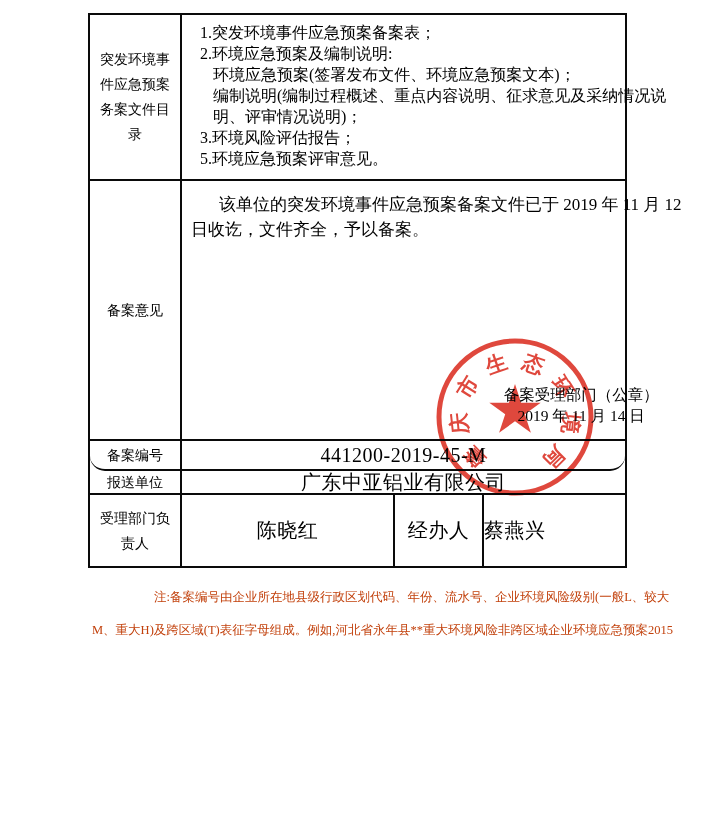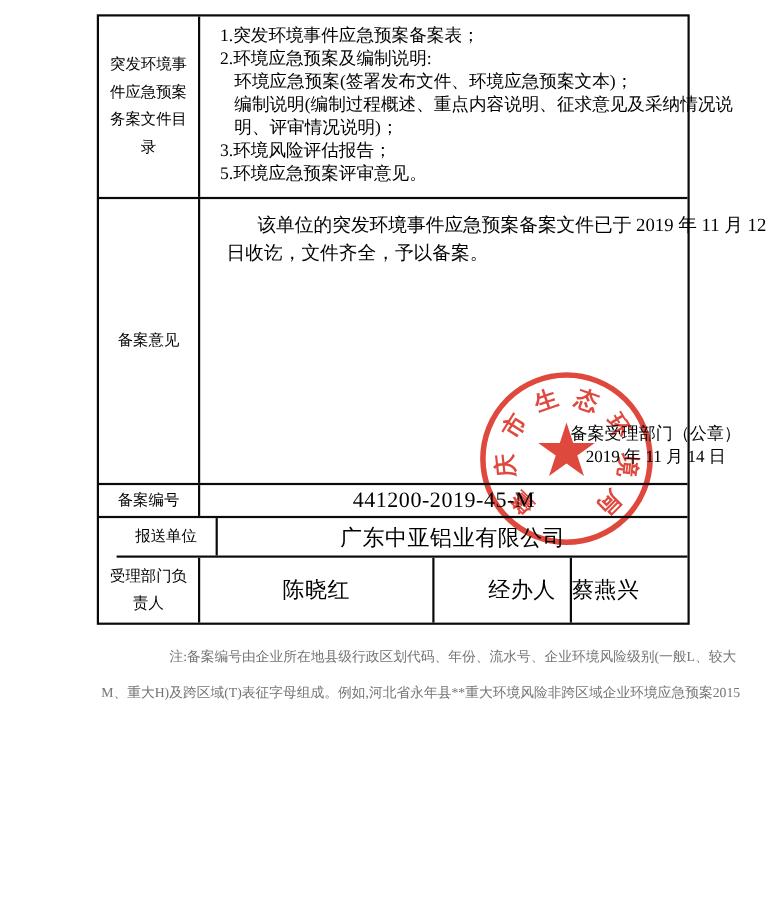--- a/index.html
+++ b/index.html
@@ -13,22 +13,22 @@
   
   .doc-table {
     position:absolute; left:88px; top:13px; width:539px; height:555px;
     border:2px solid #0a0a0a; display:flex; flex-direction:column;
     background:transparent;
   }
   .t-row { display:flex; border-bottom:2px solid #0a0a0a; }
   .t-row:last-child { border-bottom:none; }
   .row-directory { height:166px; }
   .row-opinion   { height:260px; }
-  .row-number    { height:30px; }
-  .row-unit      { height:36px;margin-left:16px; }
+  .row-number    { height:30px;border-radius:15px; }
+  .row-unit      { height:24px; }
   .row-person    { flex:1; }
 
   .t-cell { border-right:2px solid #0a0a0a; }
   .t-cell:last-child { border-right:none; }
   .label-cell {
     width:92px; flex:0 0 92px;
     display:flex; align-items:center; justify-content:center;
     text-align:center; font-size:14px; line-height:25px;
     word-break:break-all; padding:0 10px;
   }
@@ -37,47 +37,47 @@
     display:flex; align-items:center; justify-content:center;
     font-size:20px; letter-spacing:0.5px;text-align:right;
   }
 
   
   .dir-content { padding:7px 18px; font-size:16px; line-height:21px; }
   .dir-line { white-space:nowrap; }
   .dir-line.sub { padding-left:13px; }
 
   
-  .opinion-par { padding:11px 9px 0 24px; font-size:17px; line-height:25px; }
+  .opinion-par { padding:11px 9px 0 9px; font-size:17px; line-height:25px; }
   .op-line { white-space:nowrap; }
   .op-line.first { text-indent:28px; }
   .authority-block {
     position:absolute; right:32px; bottom:13px;
     text-align:center; font-size:15.5px; line-height:21px;
     white-space:nowrap; z-index:2;
   }
 
   
   .person-name { width:213px; flex:0 0 213px; }
-  .handler-label { width:89px; flex:0 0 89px;margin-left:36px; }
+  .handler-label { width:89px; flex:0 0 89px; }
 
   
   .seal {
     position:absolute; left:420px; top:322px; width:190px; height:190px;
     z-index:5; mix-blend-mode:multiply; opacity:0.92; pointer-events:none;
   }
   .seal text {
     font-family:"Liberation Serif","DejaVu Serif",serif;
     font-size:21px; font-weight:bold;
   }
 
   
   .note-block {
     position:absolute; left:92px; top:581px; width:556px;
-    font-size:12.5px; color:#737373;
+    font-size:12.5px; color:#c2410c;
   }
   .note-line {
     height:33px; display:flex; align-items:center; white-space:nowrap;
   }
   .note-line.first { padding-left:62px; }
 </style>
 </head>
 <body>
 
 <div class="doc-table">

